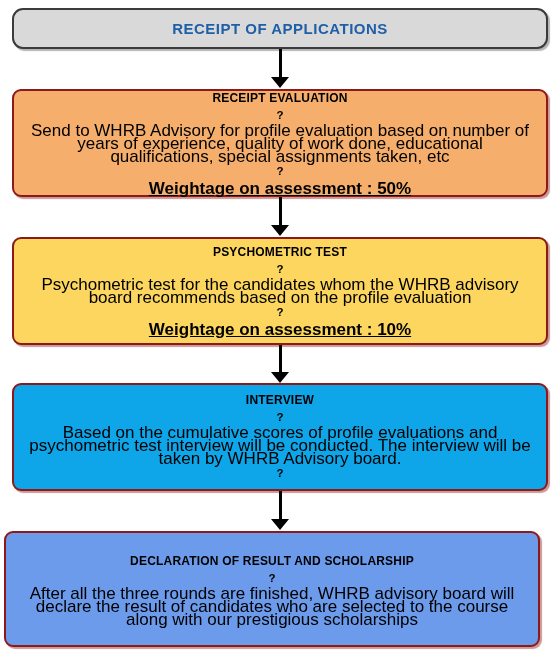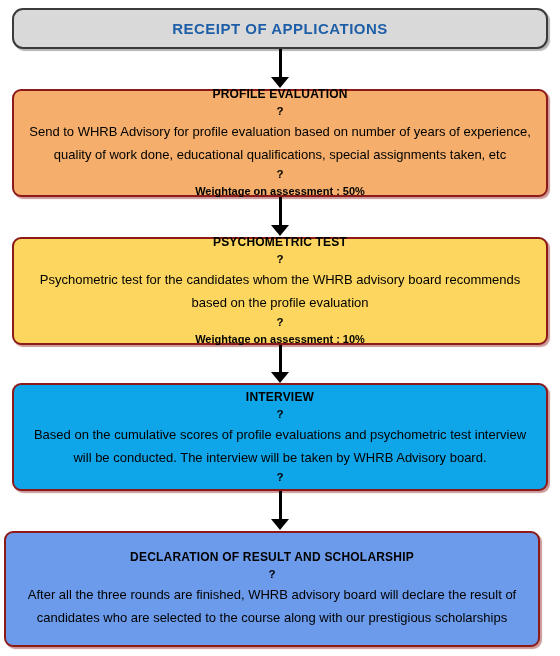--- a/index.html
+++ b/index.html
@@ -36,28 +36,29 @@
     justify-content: center;
   }
 
   .node .title {
     font-size: 12px;
     font-weight: bold;
     letter-spacing: 0.2px;
     line-height: 17px;
   }
   .node .body {
-    font-size: 13px;
+    font-size: 17px;
     font-weight: normal;
-    line-height: 23px;
+    line-height: 13px;
   }
   .node .weight {
-    font-size: 11px;
+    font-size: 17px;
     font-weight: bold;
     line-height: 17px;
+    text-decoration: underline;
   }
   .node .gap {
     font-size: 11.5px;
     line-height: 17px;
     font-weight: bold;
   }
 
   
   .node-header {
     left: 12px;
@@ -143,21 +144,21 @@
 <div id="flow">
 
   <div class="node node-header">
     <div class="title">RECEIPT OF APPLICATIONS</div>
   </div>
 
   <div class="connector conn-1"></div>
   <div class="arrowhead ah-1"></div>
 
   <div class="node stage node-profile">
-    <div class="title">PROFILE EVALUATION</div>
+    <div class="title">RECEIPT EVALUATION</div>
     <div class="gap">?</div>
     <div class="body">Send to WHRB Advisory for profile evaluation based on number of years of experience, quality of work done, educational qualifications, special assignments taken, etc</div>
     <div class="gap">?</div>
     <div class="weight">Weightage on assessment : 50%</div>
   </div>
 
   <div class="connector conn-2"></div>
   <div class="arrowhead ah-2"></div>
 
   <div class="node stage node-psycho">

